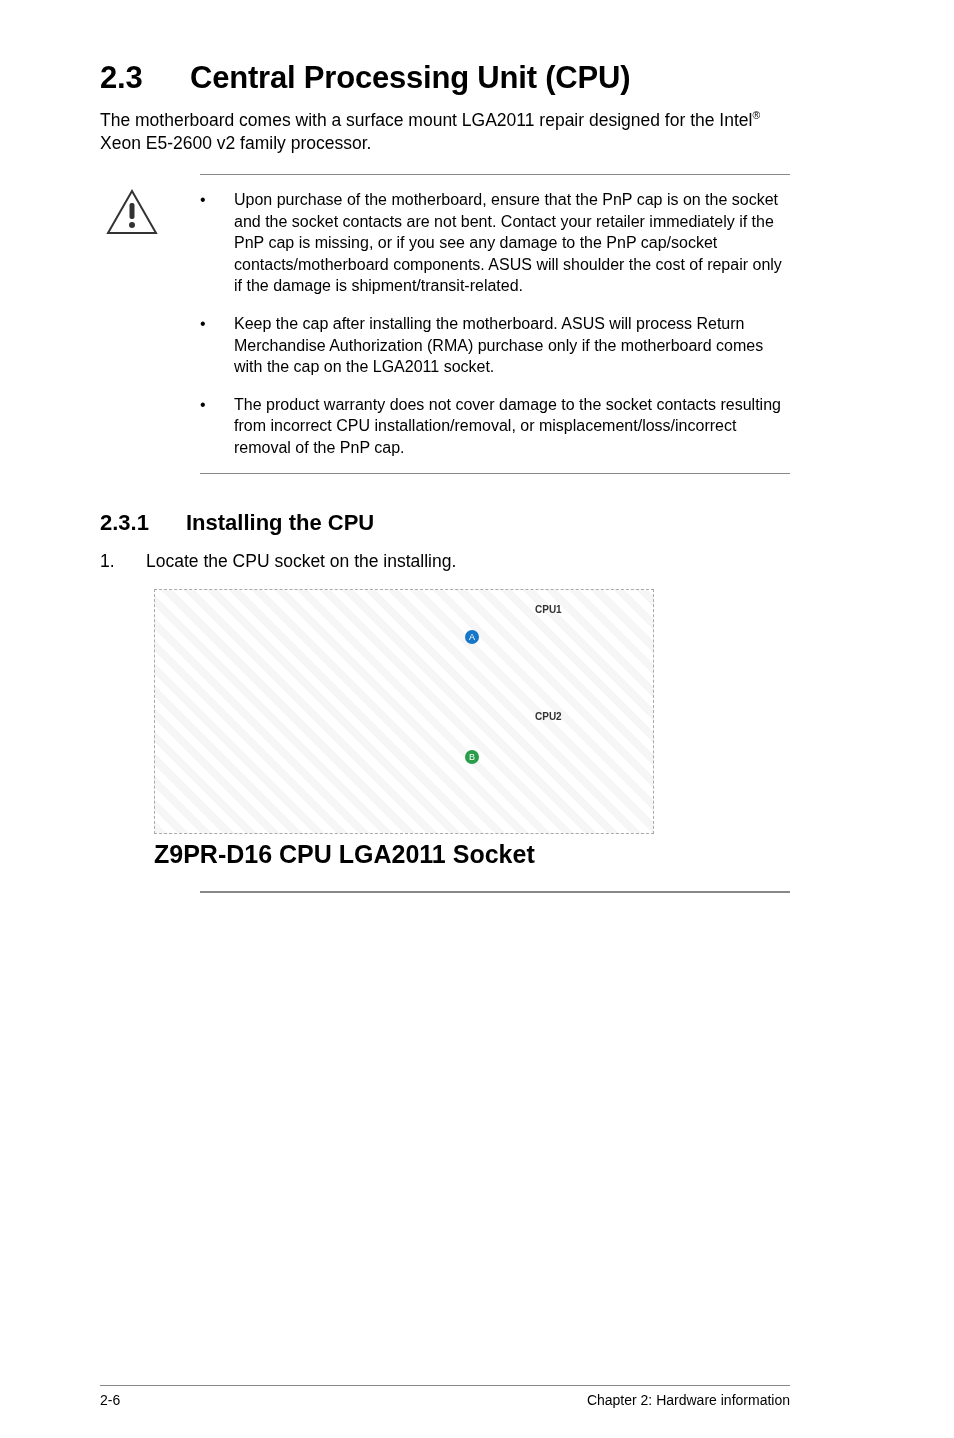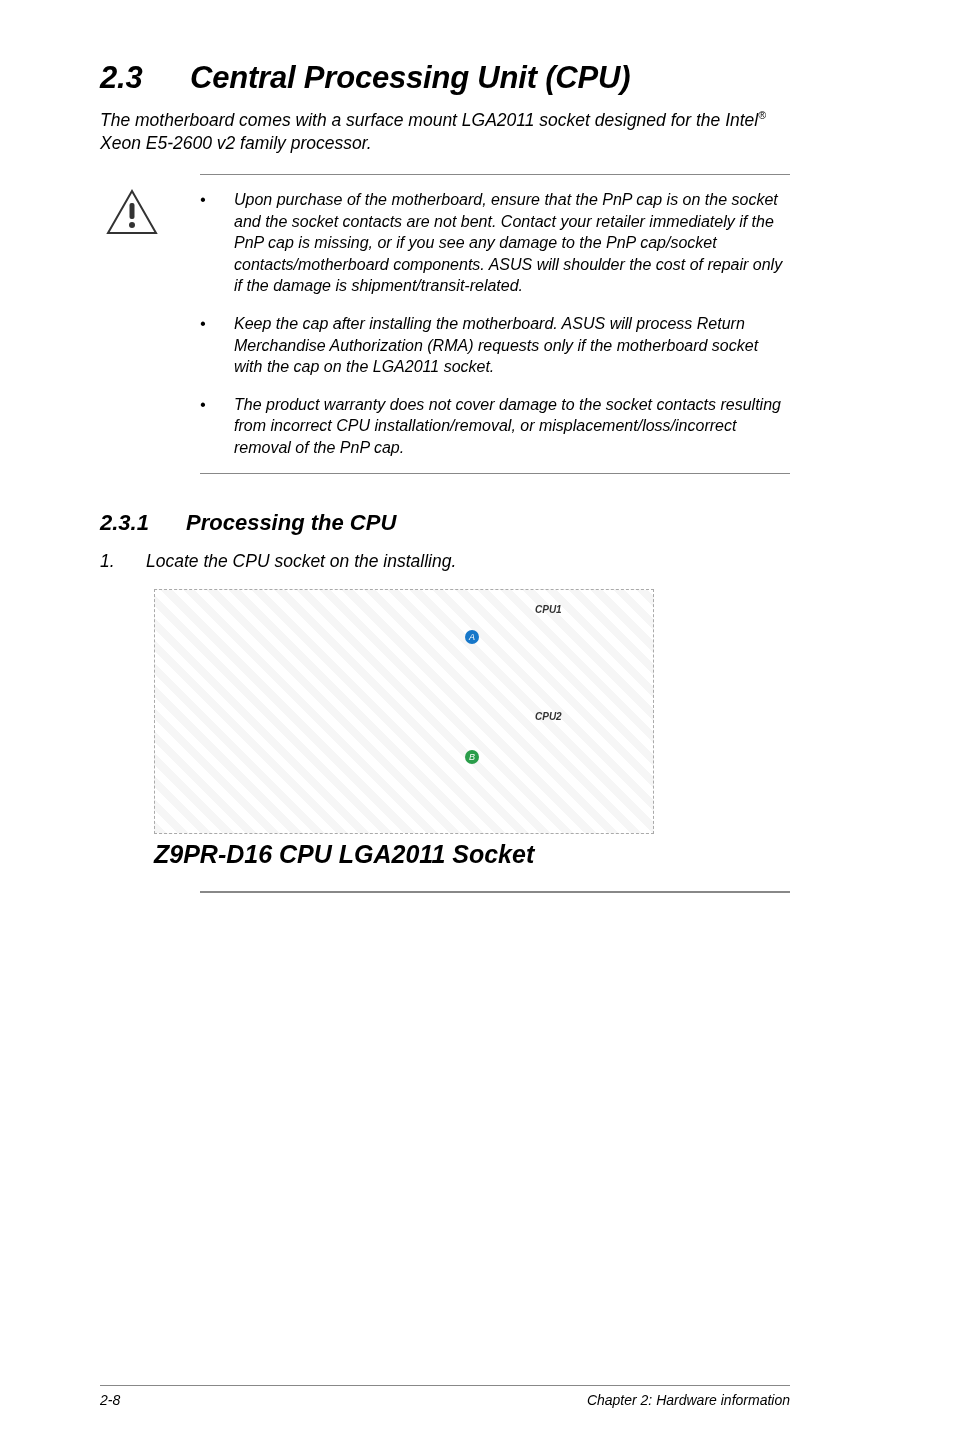--- a/index.html
+++ b/index.html
@@ -9,21 +9,20 @@
     font-family: Arial, Helvetica, sans-serif;
     background: #fff;
     color: #000;
     width: 954px;
   }
   .page {
     width: 890px;
     min-height: 1438px;
     padding: 60px 100px 30px 100px;
     position: relative;
-    font-style: italic;
   }
   .h1 {
     font-size: 31px;
     font-weight: bold;
     margin: 0 0 12px 0;
     letter-spacing: -0.2px;
   }
   .h1-num {
     display: inline-block;
     width: 90px;
@@ -109,51 +108,51 @@
 </head>
 <body>
 
 <div class="page">
 
   <h1 class="h1">
     <span class="h1-num">2.3</span><span>Central Processing Unit (CPU)</span>
   </h1>
 
   <p class="body-text">
-    <span>The motherboard comes with a surface mount LGA2011 socket designed for the Intel</span><sup>®</sup><span> Xeon E5-2600 v2 family processor.</span>
+    <span>The motherboard comes with a surface mount LGA2011 repair designed for the Intel</span><sup>®</sup><span> Xeon E5-2600 v2 family processor.</span>
   </p>
 
   <hr class="hr-thin">
   <div class="callout">
     <div class="icon-cell">
       <svg class="icon-caution" width="52" height="46" viewBox="0 0 52 46">
         <polygon points="26,2 50,44 2,44" fill="none" stroke="#333" stroke-width="2"></polygon>
         <rect x="23.5" y="14" width="5" height="16" rx="2" fill="#333"></rect>
         <circle cx="26" cy="36" r="3" fill="#333"></circle>
       </svg>
     </div>
     <div class="callout-content">
       <div class="bullet-row">
         <div class="bullet-dot">•</div>
         <div class="bullet-text">Upon purchase of the motherboard, ensure that the PnP cap is on the socket and the socket contacts are not bent. Contact your retailer immediately if the PnP cap is missing, or if you see any damage to the PnP cap/socket contacts/motherboard components. ASUS will shoulder the cost of repair only if the damage is shipment/transit-related.</div>
       </div>
       <div class="bullet-row">
         <div class="bullet-dot">•</div>
-        <div class="bullet-text">Keep the cap after installing the motherboard. ASUS will process Return Merchandise Authorization (RMA) requests only if the motherboard socket with the cap on the LGA2011 socket.</div>
+        <div class="bullet-text">Keep the cap after installing the motherboard. ASUS will process Return Merchandise Authorization (RMA) purchase only if the motherboard comes with the cap on the LGA2011 socket.</div>
       </div>
       <div class="bullet-row">
         <div class="bullet-dot">•</div>
         <div class="bullet-text">The product warranty does not cover damage to the socket contacts resulting from incorrect CPU installation/removal, or misplacement/loss/incorrect removal of the PnP cap.</div>
       </div>
     </div>
   </div>
   <hr class="hr-thin">
 
   <h2 class="h2">
-    <span class="h2-num">2.3.1</span><span>Processing the CPU</span>
+    <span class="h2-num">2.3.1</span><span>Installing the CPU</span>
   </h2>
 
 
   <div class="step-row">
     <div class="step-num">1.</div>
     <div class="step-text">Locate the CPU socket on the installing.</div>
   </div>
 
   <div class="diagram-block">
     <div class="diagram-placeholder">
@@ -162,17 +161,17 @@
       <span class="cpu-label" style="left:380px; top:14px;">CPU1</span>
       <span class="cpu-label" style="left:380px; top:121px;">CPU2</span>
     </div>
     <div class="diagram-caption">Z9PR-D16 CPU LGA2011 Socket</div>
   </div>
 
   <hr class="hr-thin" style="margin-top:22px;">
   <hr class="hr-thin">
 
   <div class="footer">
-    <span>2-8</span>
+    <span>2-6</span>
     <span>Chapter 2: Hardware information</span>
   </div>
 
 </div>
 
 </body></html>

